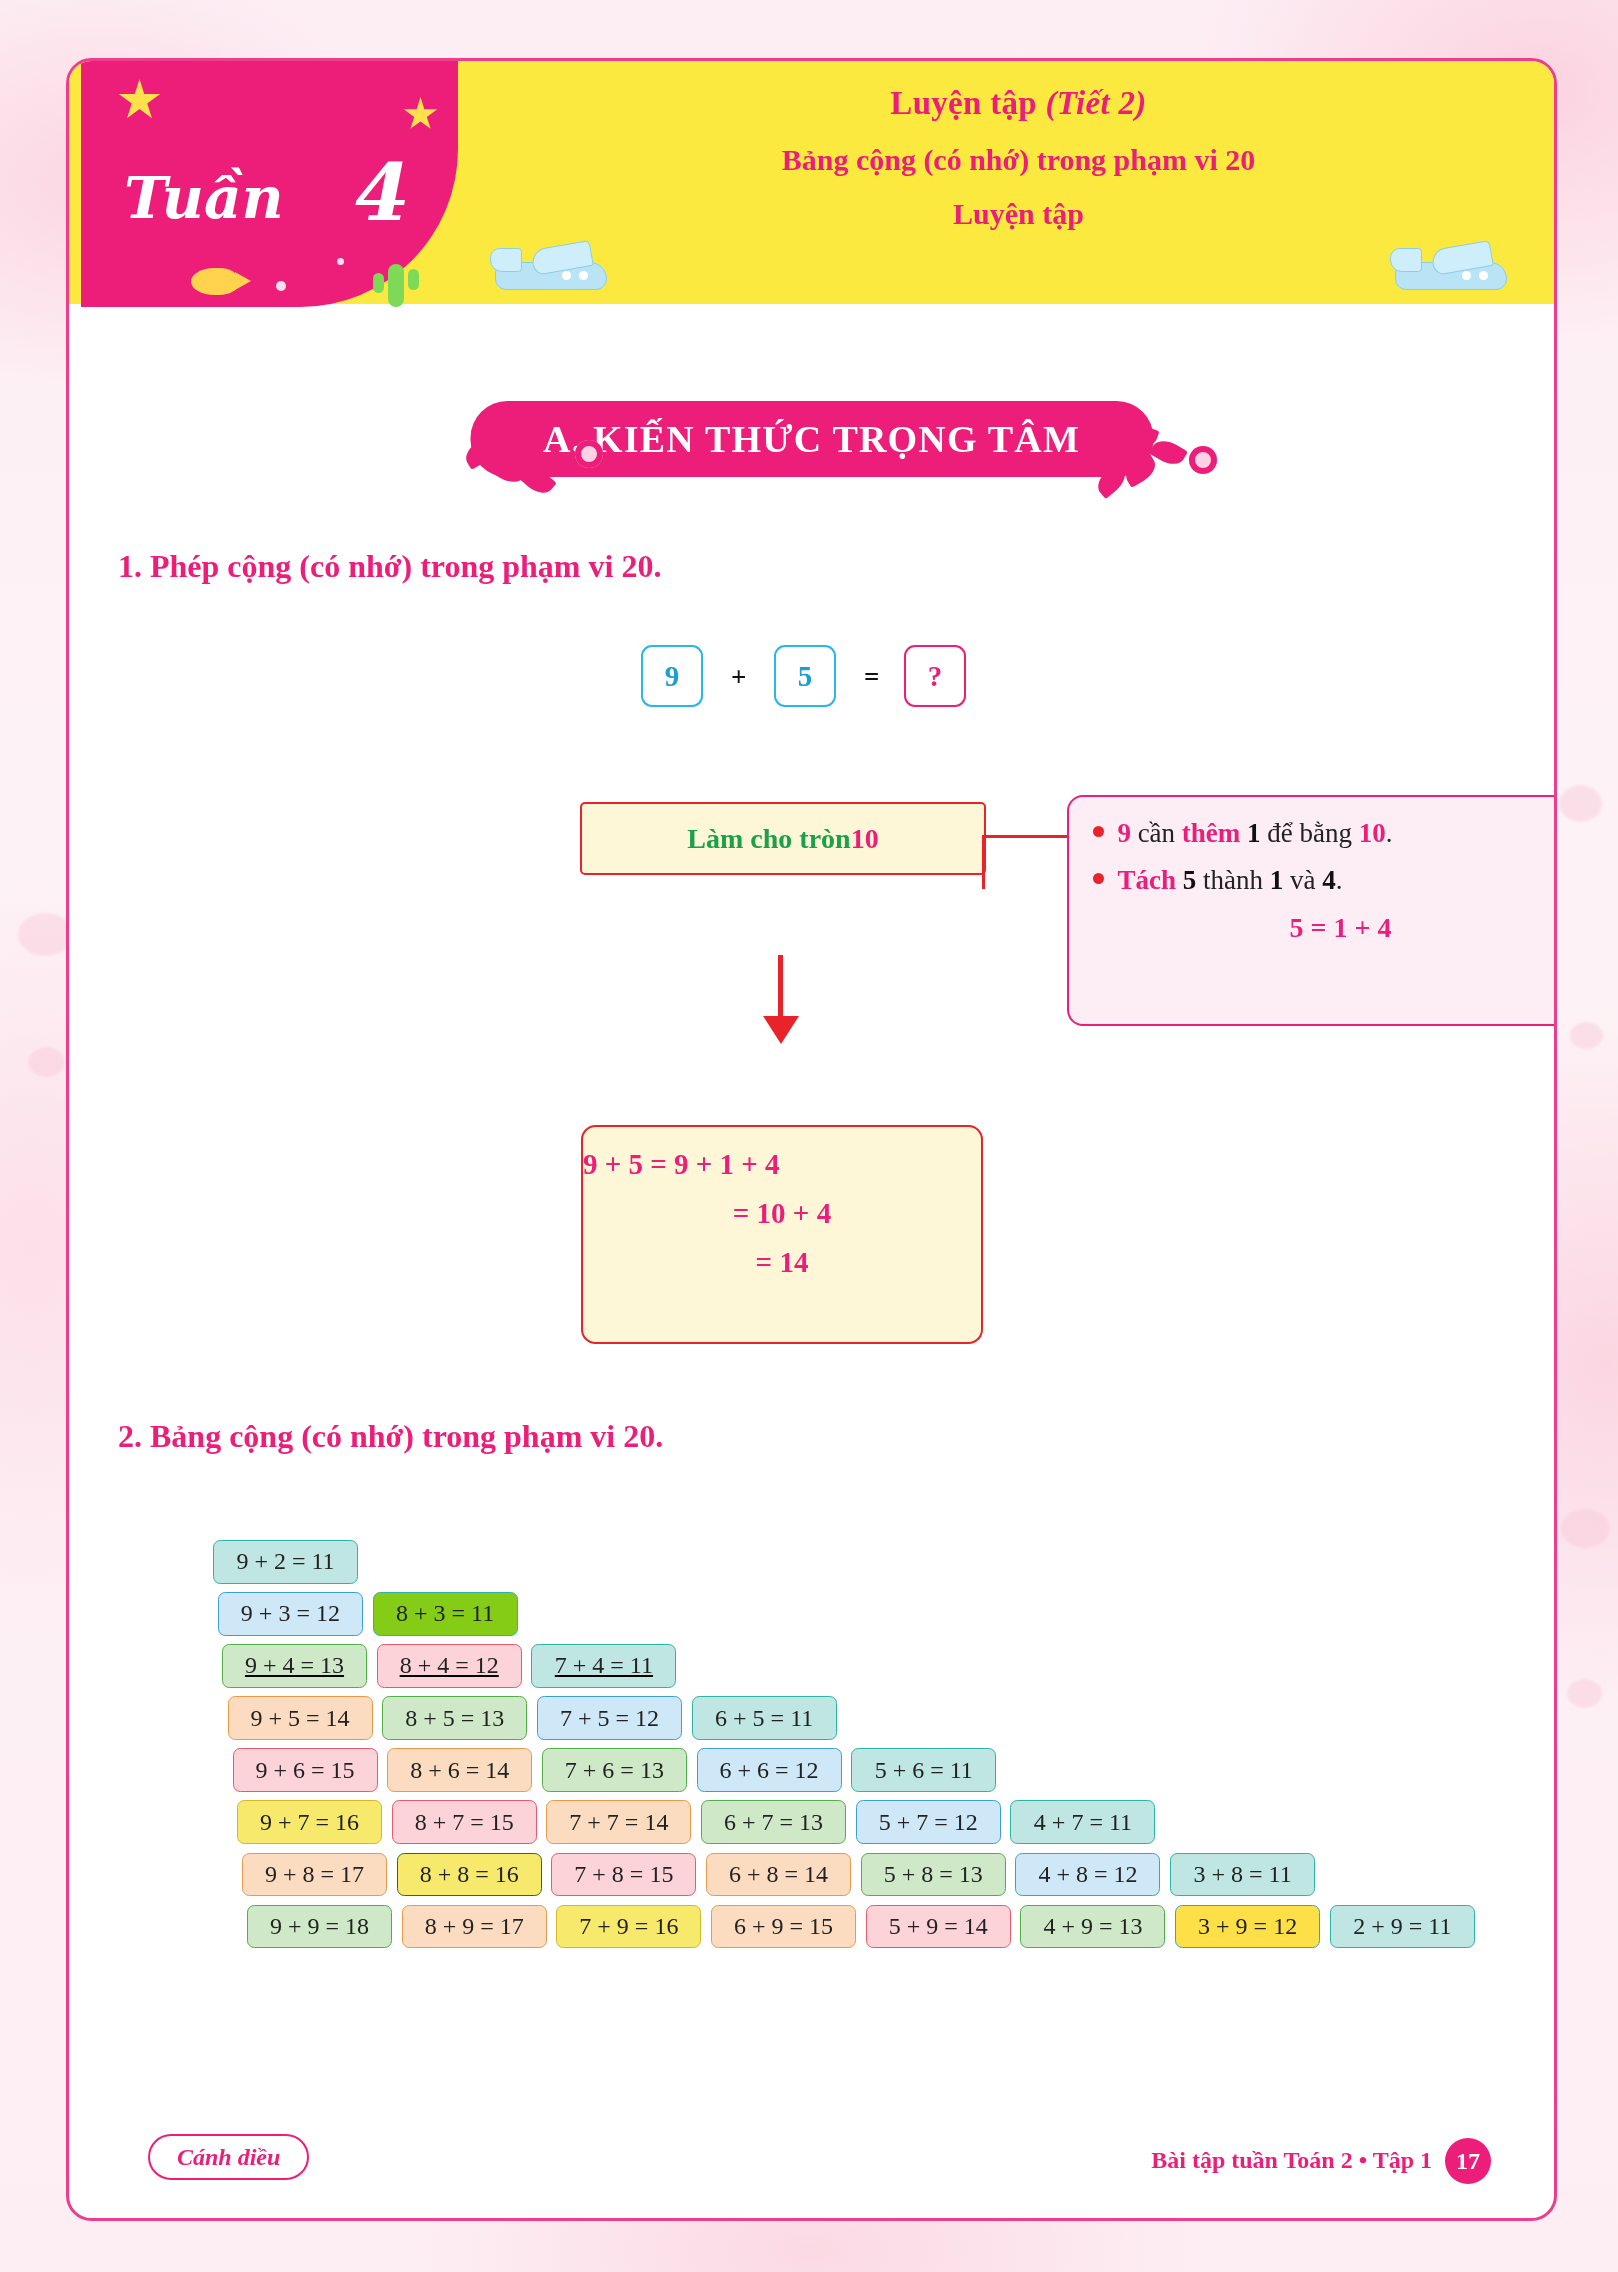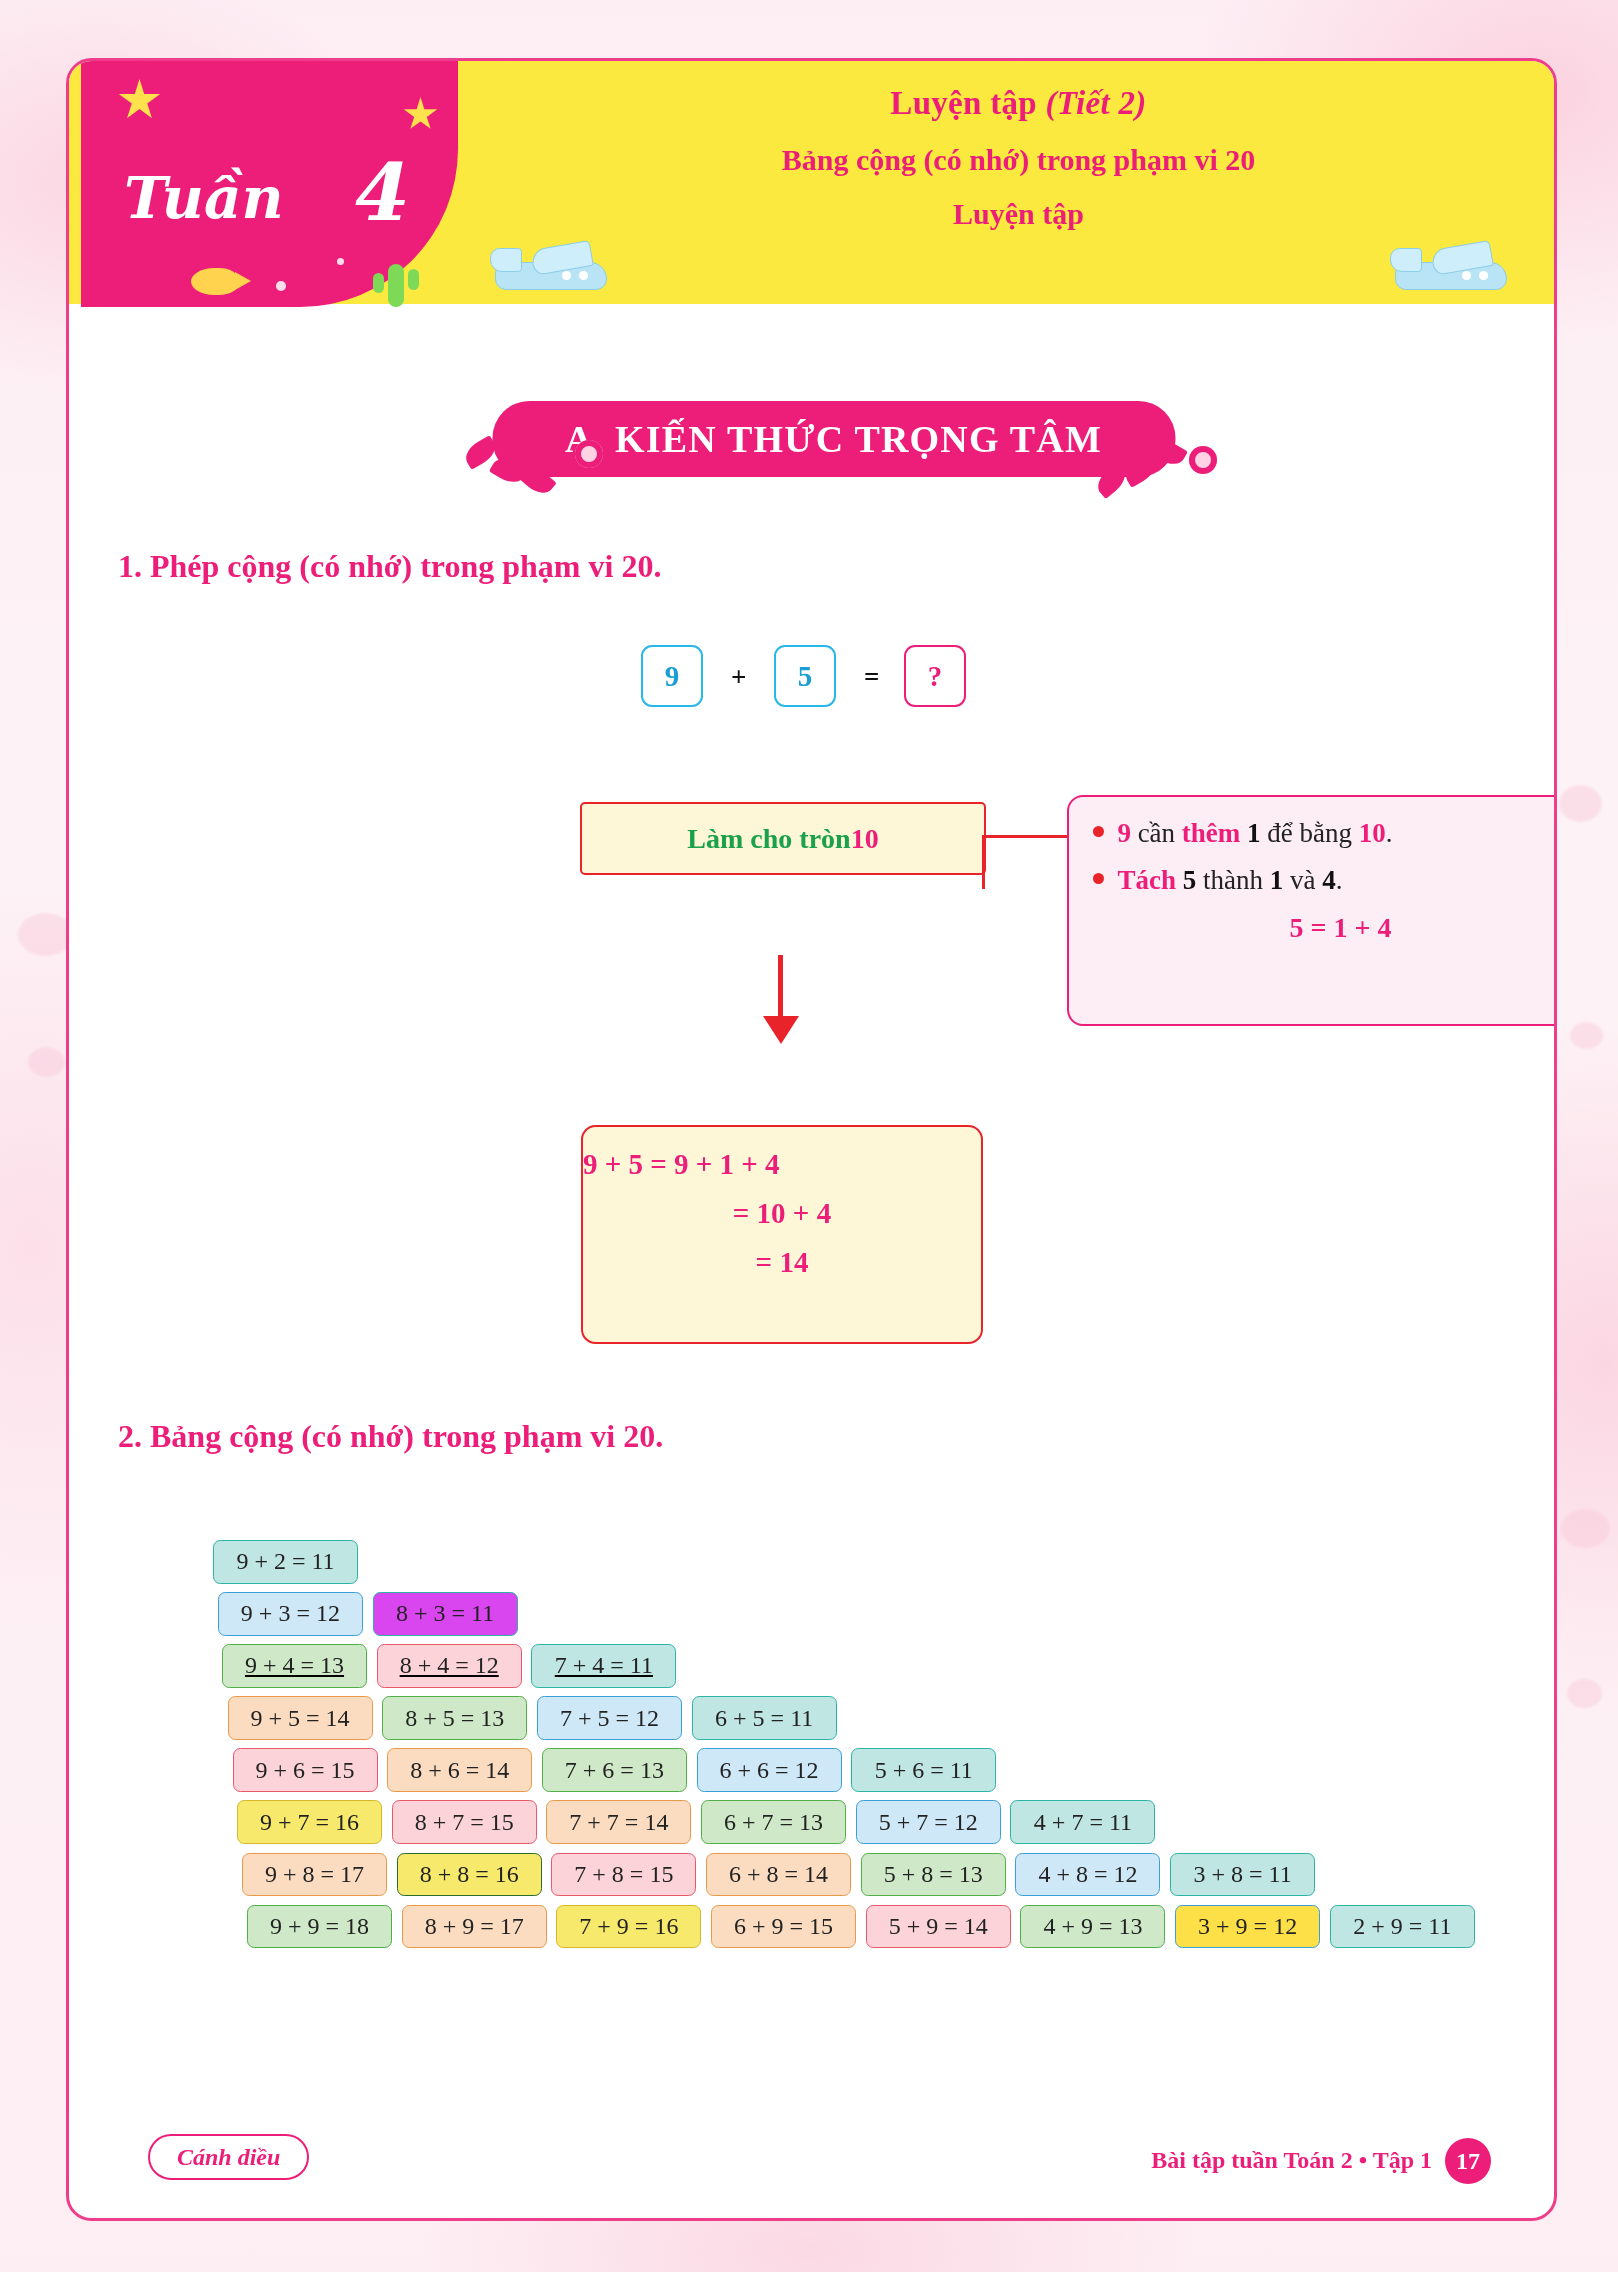--- a/index.html
+++ b/index.html
@@ -200,21 +200,20 @@
   }
   .plane .win { position:absolute; top:27px; width:8.5px;height:8.5px;border-radius:50%;background:#ffffff; }
 
   
   .banner-wrap {
     position: absolute;
     left: 0;
     top: 329px;
     width: 100%;
     height: 122px;
-    padding-left: 44px;
   }
   .banner {
     position: absolute;
     left: 50%;
     transform: translateX(-50%);
     top: 11px;
     background: #ec1e79;
     border-radius: 37px;
     padding: 16px 73px;
     color: #ffffff;
@@ -515,21 +514,21 @@
     </div>
 
     <div class="h-item" style="left:49px; top:1357px;">2. Bảng cộng (có nhớ) trong phạm vi 20.</div>
 
     <div class="table-area" id="addition-table">
         <div class="tbl-row" style="margin-left: 0px;">
           <div class="cell" style="background: rgb(191, 230, 226); border: 1.8px solid rgb(43, 179, 163);">9 + 2 = 11</div>
         </div>
         <div class="tbl-row" style="margin-left: 4.9px;">
           <div class="cell" style="background: rgb(207, 232, 247); border: 1.8px solid rgb(58, 159, 214);">9 + 3 = 12</div>
-          <div class="cell" style="background: #d946ef; border: 1.8px solid rgb(43, 179, 163);">8 + 3 = 11</div>
+          <div class="cell" style="background: #84cc16; border: 1.8px solid rgb(43, 179, 163);">8 + 3 = 11</div>
         </div>
         <div class="tbl-row" style="margin-left: 9px; text-decoration: underline;">
           <div class="cell" style="background: rgb(207, 233, 200); border: 1.8px solid rgb(79, 174, 70);">9 + 4 = 13</div>
           <div class="cell" style="background: rgb(251, 211, 216); border: 1.8px solid rgb(232, 89, 107);">8 + 4 = 12</div>
           <div class="cell" style="background: rgb(191, 230, 226); border: 1.8px solid rgb(43, 179, 163);">7 + 4 = 11</div>
         </div>
         <div class="tbl-row" style="margin-left: 14.6px;">
           <div class="cell" style="background: rgb(251, 220, 192); border: 1.8px solid rgb(232, 154, 74);">9 + 5 = 14</div>
           <div class="cell" style="background: rgb(207, 233, 200); border: 1.8px solid rgb(79, 174, 70);">8 + 5 = 13</div>
           <div class="cell" style="background: rgb(207, 232, 247); border: 1.8px solid rgb(58, 159, 214);">7 + 5 = 12</div>

